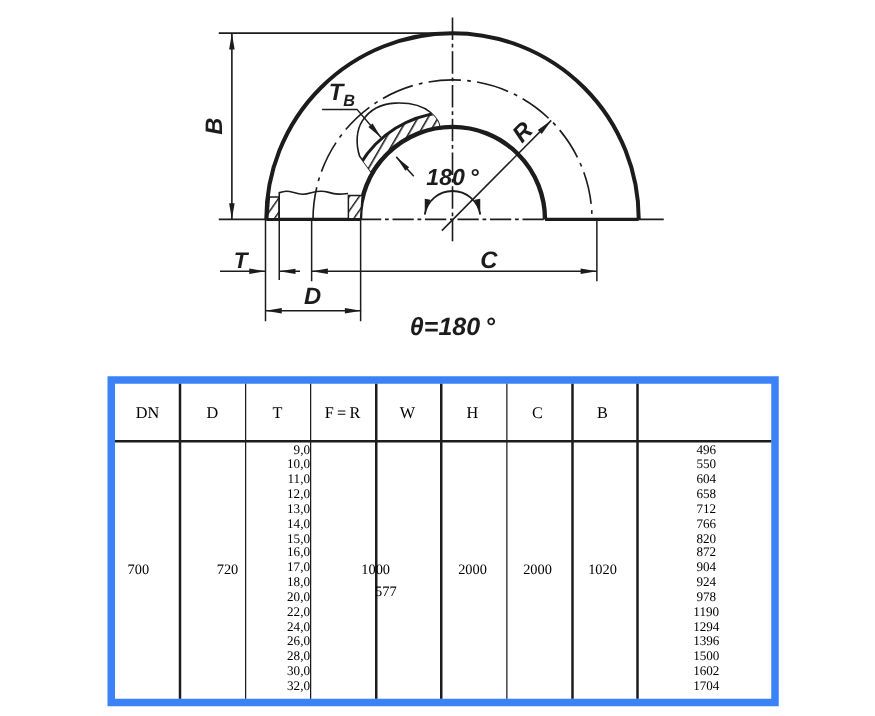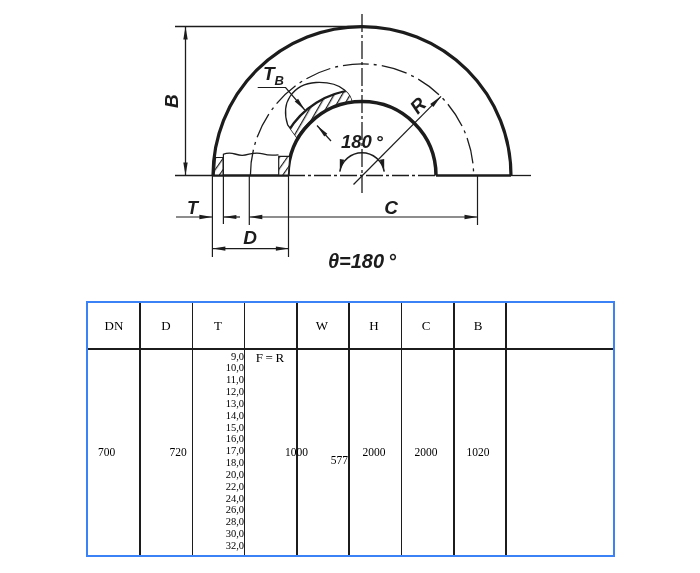--- a/index.html
+++ b/index.html
@@ -116,46 +116,47 @@
     <text x="250" y="243.5" font-size="19" text-anchor="middle">D</text>
 
     <text x="419" y="106.5" font-size="19" transform="rotate(-45 419 106.5)" text-anchor="middle" dominant-baseline="middle">R</text>
 
     <text x="362" y="148" font-size="18.5" text-anchor="middle">180 °</text>
 
     <text x="362" y="268" font-size="20" text-anchor="middle">θ=180 °</text>
   </g>
 </svg>
 
-<div class="ser" style="position:absolute;left:86px;top:300.5px;width:525px;height:252.5px;border:2px solid #3b82f6;">
+<div class="ser" style="position:absolute;left:86px;top:300.5px;width:525px;height:252.5px;border:6px solid #3b82f6;">
 
   <div style="position:absolute;left:51.2px;top:0;width:1.7px;height:100%;background:#1c1c1c;"></div>
   <div style="position:absolute;left:103.5px;top:0;width:1.7px;height:100%;background:#1c1c1c;"></div>
   <div style="position:absolute;left:155.8px;top:0;width:1.7px;height:100%;background:#1c1c1c;"></div>
   <div style="position:absolute;left:208.1px;top:0;width:1.7px;height:100%;background:#1c1c1c;"></div>
   <div style="position:absolute;left:260.4px;top:0;width:1.7px;height:100%;background:#1c1c1c;"></div>
   <div style="position:absolute;left:312.7px;top:0;width:1.7px;height:100%;background:#1c1c1c;"></div>
   <div style="position:absolute;left:365px;top:0;width:1.7px;height:100%;background:#1c1c1c;"></div>
   <div style="position:absolute;left:417.3px;top:0;width:1.7px;height:100%;background:#1c1c1c;"></div>
 
   <div style="position:absolute;left:0;top:45.5px;width:100%;height:1.7px;background:#1c1c1c;"></div>
 
   <div style="position:absolute;left:0px;top:15px;width:52px;text-align:center;font-size:13px;">DN</div>
   <div style="position:absolute;left:52px;top:15px;width:52px;text-align:center;font-size:13px;">D</div>
   <div style="position:absolute;left:104px;top:15px;width:52px;text-align:center;font-size:13px;">T</div>
-  <div style="position:absolute;left:156px;top:15px;width:52px;text-align:center;font-size:13px;margin-top:32px;">F = R</div>
+  <div style="position:absolute;left:156px;top:15px;width:52px;text-align:center;font-size:13px;">F = R</div>
   <div style="position:absolute;left:208px;top:15px;width:52px;text-align:center;font-size:13px;">W</div>
   <div style="position:absolute;left:260px;top:15px;width:52px;text-align:center;font-size:13px;">H</div>
   <div style="position:absolute;left:312px;top:15px;width:52px;text-align:center;font-size:13px;">C</div>
   <div style="position:absolute;left:364px;top:15px;width:52px;text-align:center;font-size:13px;">B</div>
 
   <div style="position:absolute;left:10px;top:143.5px;width:66px;text-align:left;font-size:11.5px;">700</div>
   <div style="position:absolute;left:52px;top:143.5px;width:52px;text-align:center;font-size:11.5px;margin-left:12px;">720</div>
 
   <div style="position:absolute;left:104px;top:48px;width:52px;text-align:right;font-size:10.5px;line-height:11.85px;">9,0<br>10,0<br>11,0<br>12,0<br>13,0<br>14,0<br>15,0<br>16,0<br>17,0<br>18,0<br>20,0<br>22,0<br>24,0<br>26,0<br>28,0<br>30,0<br>32,0</div>
   <div style="position:absolute;left:156px;top:143.5px;width:64px;text-align:right;font-size:11.5px;">1000</div>
-  <div style="position:absolute;left:208px;top:151px;width:52px;text-align:right;font-size:11.5px;">577</div>
+  <div style="position:absolute;left:208px;top:161px;width:52px;text-align:left;font-size:11.5px;">577</div>
   <div style="position:absolute;left:260px;top:143.5px;width:52px;text-align:center;font-size:11.5px;">2000</div>
   <div style="position:absolute;left:312px;top:143.5px;width:52px;text-align:center;font-size:11.5px;">2000</div>
   <div style="position:absolute;left:364px;top:143.5px;width:52px;text-align:center;font-size:11.5px;">1020</div>
 
+  <div style="position:absolute;left:418px;top:48px;width:110px;text-align:center;font-size:10.5px;line-height:11.85px;">496<br>550<br>604<br>658<br>712<br>766<br>820<br>872<br>904<br>924<br>978<br>1190<br>1294<br>1396<br>1500<br>1602<br>1704</div>
 </div>
 </div>
 
 </body></html>

